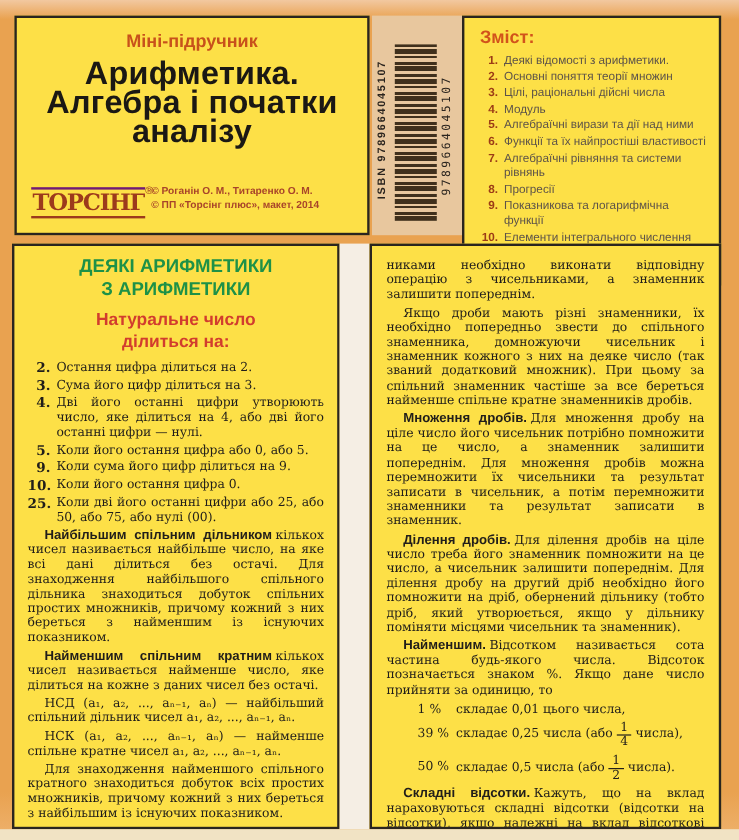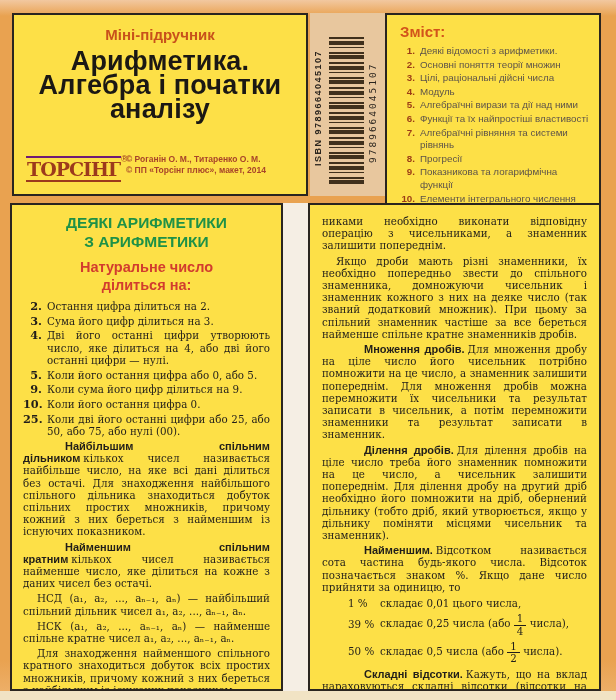--- a/index.html
+++ b/index.html
@@ -42,21 +42,21 @@
   #right-panel{left:308px;top:203px;width:293px;height:488px;padding:7px 12px;overflow:hidden;}
   #bottom-strip{position:absolute;left:0;top:691px;width:616px;height:9px;background:#f1e3c4;}
   .sec-title{text-align:center;color:#1e9147;font-weight:bold;font-size:15.5px;line-height:19px;margin-top:3px;}
   .sub-title{text-align:center;color:#d23c2e;font-weight:bold;font-size:14.5px;line-height:18px;margin:7px 0 6px;}
   .rule{position:relative;padding-left:24px;font-family:"DejaVu Serif",serif;font-size:10.3px;
         line-height:12.2px;color:#211e1a;text-align:justify;margin-bottom:2.5px;}
   .rule-num{position:absolute;left:0;width:19px;text-align:right;font-weight:bold;font-size:11.3px;}
   .para{font-family:"DejaVu Serif",serif;font-size:10.3px;line-height:12.2px;color:#211e1a;
         text-align:justify;text-indent:14px;margin:3px 0 0;}
   .noindent{text-indent:0;}
-  .lead{font-family:"Liberation Sans",sans-serif;font-weight:bold;font-size:11px;margin-right:3px;margin-left:28px;}
+  .lead{font-family:"Liberation Sans",sans-serif;font-weight:bold;font-size:11px;margin-right:3px;}
   .heading-line{font-family:"Liberation Sans",sans-serif;font-weight:bold;font-size:11.5px;
                 color:#211e1a;margin:6px 0 0 14px;}
   .frac{display:inline-block;vertical-align:-7px;text-align:center;line-height:1.1;}
   .fnum{display:block;border-bottom:1px solid #211e1a;padding:0 3px;}
   .fden{display:block;}
   .pct-line{margin:4px 0 0 26px;font-family:"DejaVu Serif",serif;font-size:10.3px;
             line-height:12.2px;color:#211e1a;}
   .pct{display:inline-block;width:32px;}
 </style>
 </head>

